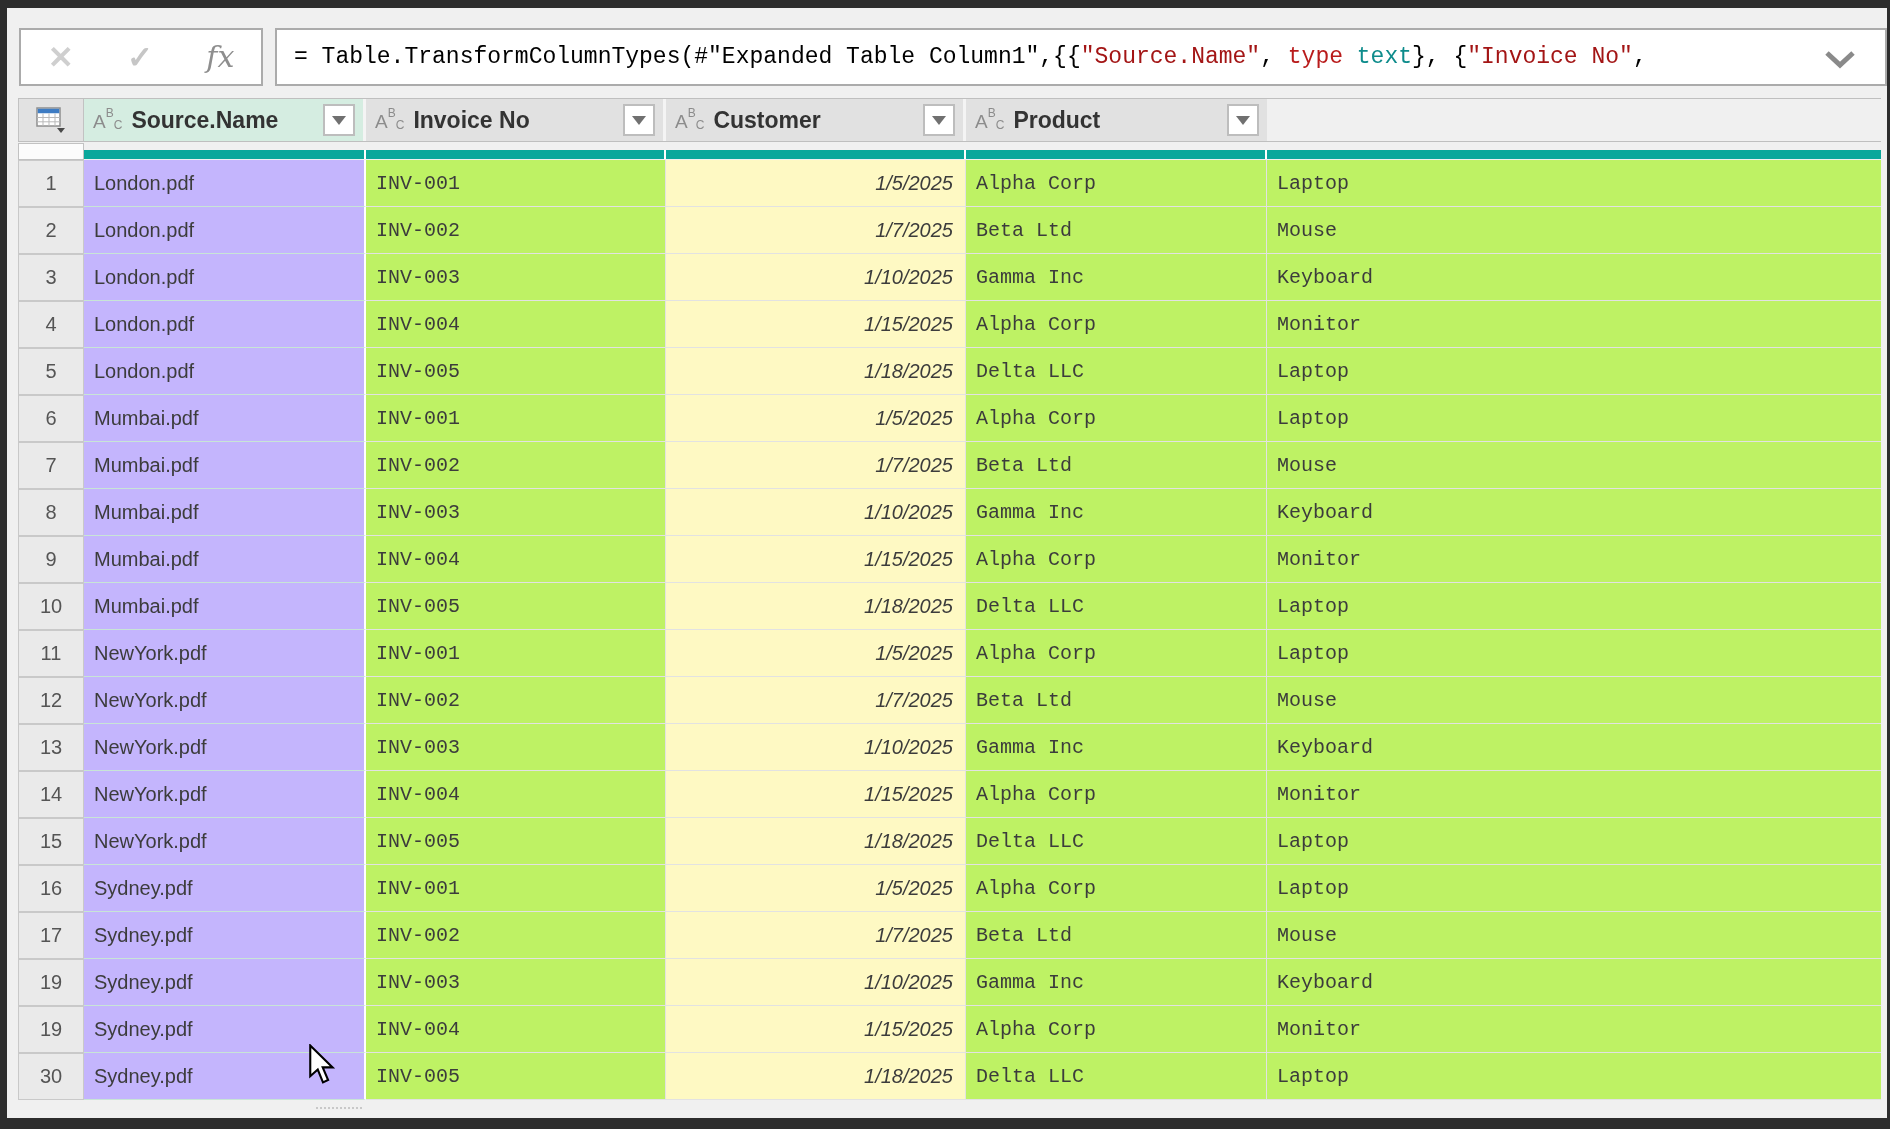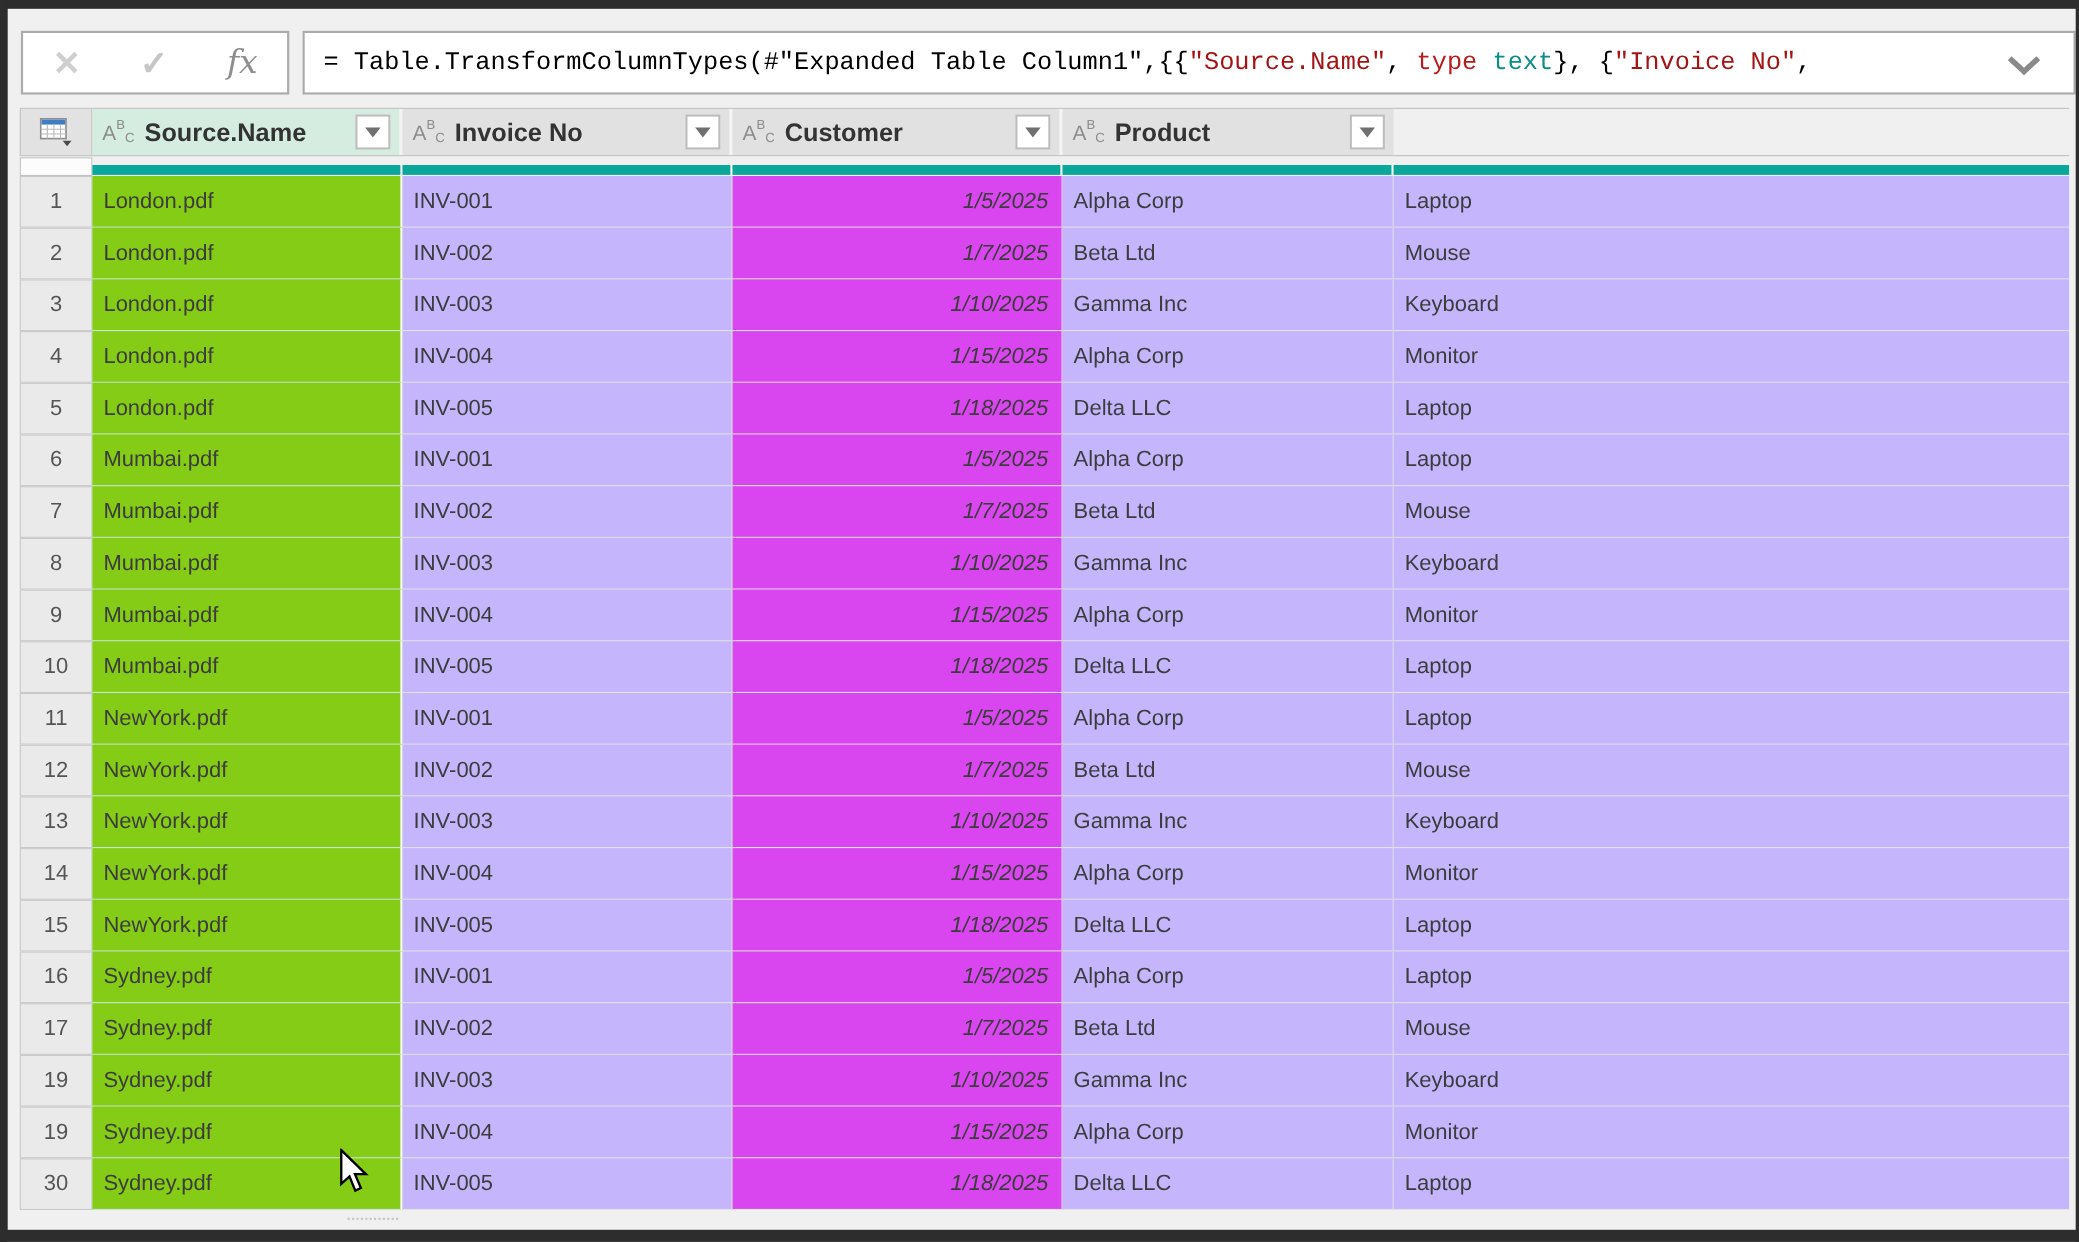--- a/index.html
+++ b/index.html
@@ -54,24 +54,24 @@
            border:1px solid #C2C2C2;}
   .quality-row{position:absolute;left:18px;top:150px;height:9px;}
   .q{background:#0AA79B;border-right:2px solid #FFF;}
   .q.q0{background:transparent;border-right:none;}
   .q:last-child{border-right:none;}
 
   .rows{position:absolute;left:18px;top:160px;}
   .row{height:47px;}
   .cell{display:flex;align-items:center;font-size:20px;color:#3C3C3C;overflow:hidden;}
   .cell.num{background:#EAEAEA;border:1px solid #C9C9C9;justify-content:center;color:#555;cursor:default;}
-  .cell.c1{background:#84cc16;border-bottom:1px solid #C8E5D6;border-right:2px solid #FFF;padding-left:10px;}
-  .cell.c2,.cell.c4,.cell.c5{background:#c4b5fd;border-bottom:1px solid #E2E2E2;
-        border-right:1px solid #E2E2E2;padding-left:10px;}
-  .cell.c3{background:#d946ef;border-bottom:1px solid #E2E2E2;border-right:1px solid #E2E2E2;
+  .cell.c1{background:#c4b5fd;border-bottom:1px solid #C8E5D6;border-right:2px solid #FFF;padding-left:10px;}
+  .cell.c2,.cell.c4,.cell.c5{background:#bef264;border-bottom:1px solid #E2E2E2;
+        border-right:1px solid #E2E2E2;padding-left:10px;font-family:Liberation Mono, monospace;}
+  .cell.c3{background:#fef9c3;border-bottom:1px solid #E2E2E2;border-right:1px solid #E2E2E2;
         justify-content:flex-end;padding-right:12px;font-style:italic;}
   .cell.c5{border-right:none;}
 
   .cursor{position:absolute;left:308px;top:1044px;z-index:55;}
   .dots{position:absolute;left:316px;top:1107px;width:46px;height:0;border-top:2px dotted #C8C8C8;}
 </style>
 </head>
 <body>
 
 <div class="frame">

